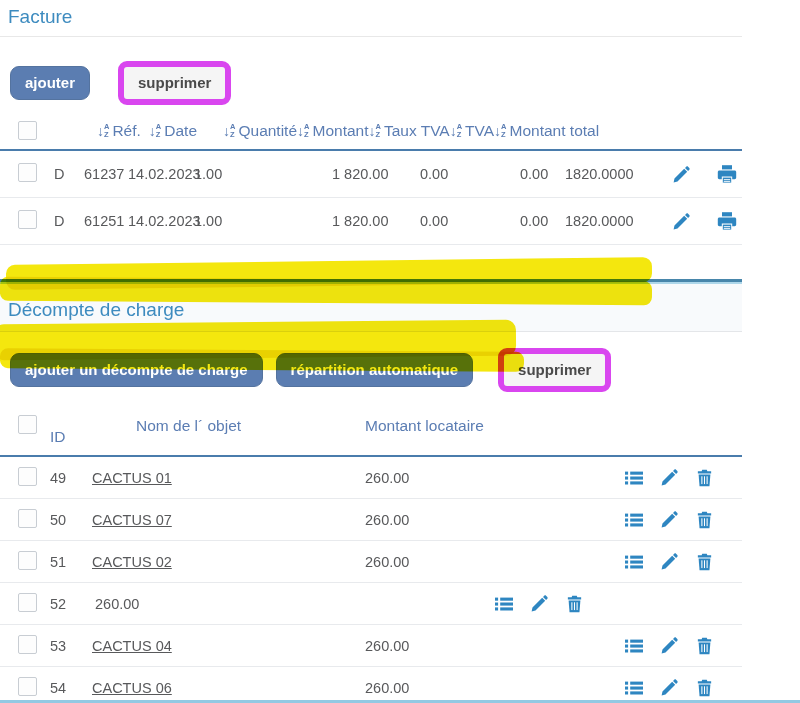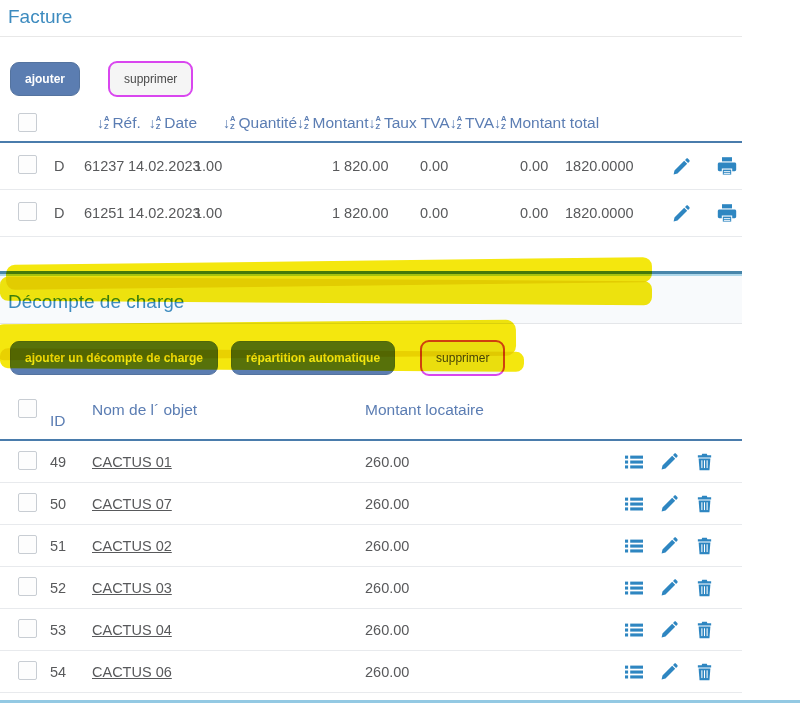--- a/index.html
+++ b/index.html
@@ -4,23 +4,23 @@
 <style>
   html,body{margin:0;padding:0;}
   body{width:800px;height:703px;background:#fff;font-family:"Liberation Sans",sans-serif;overflow:hidden;}
   .page{position:relative;width:742px;height:703px;background:#fff;}
 
   
   .sec-title{font-size:19px;color:#3d8bbf;padding:6px 0 8px 8px;}
   .title-rule{border-bottom:1px solid #e8e8e8;}
 
   
-  .btn{display:inline-block;font-size:12px;padding:7px 14px;border-radius:9px;cursor:pointer;line-height:18px;}
+  .btn{display:inline-block;font-size:15px;padding:7px 14px;border-radius:9px;cursor:pointer;line-height:18px;}
   .btn-primary{background:#5b7db1;border:1px solid #54739f;color:#fff;font-weight:700;}
-  .btn-default{background:#f5f5f5;border:2px solid #d946ef;color:#4a4a4a;}
+  .btn-default{background:#f5f5f5;border:6px solid #d946ef;color:#4a4a4a;font-weight:bold;}
   .btnrow{display:flex;align-items:center;margin-left:10px;}
   .btnrow1{margin-top:24px;}
   .btnrow2{margin-top:16px;}
 
   
   .cb{display:inline-block;width:17px;height:17px;background:#fdfdfd;border:1px solid #c8cdd3;border-radius:2px;}
 
   
   .az{display:inline-flex;align-items:center;margin-right:3px;color:#5b7db3;}
   .az .arrow{font-weight:700;font-size:14px;line-height:1;}
@@ -53,21 +53,21 @@
   .sec-divider .d1{height:3px;background:#4886ab;}
   .sec-divider .d2{height:2px;background:#aed7ea;}
 
   
   .sec2-head{background:#f8fafc;border-bottom:1px solid #e4e6e9;padding:15px 0 10px 8px;}
   .sec2-head .sec-title{padding:0;}
 
   .t2-head{display:grid;grid-template-columns:40px 44px 270px 1fr 130px;align-items:center;margin-top:14px;padding-bottom:9px;color:#5b7db3;font-size:15.5px;}
   .t2-head .cb{margin-left:18px;}
   .h-id{padding-left:10px;margin-top:22px;}
-  .h-name{padding-left:8px;}
+  .h-name{padding-left:8px;margin-left:44px;}
   .h-amt{padding-left:11px;}
   .t2-row{display:grid;grid-template-columns:40px 44px 270px 1fr 130px;align-items:center;height:41px;border-bottom:1px solid #e8eaed;color:#58595b;font-size:14.5px;}
   .t2-row .cb{margin-left:18px;}
   .r-id{padding-left:10px;}
   .r-name{padding-left:8px;text-decoration:underline;}
   .r-amt{padding-left:11px;}
 
   .bottom-line{position:absolute;left:0;bottom:0;width:800px;height:3px;background:#93c9e3;}
 
   
@@ -334,21 +334,20 @@
       <span class="icon">
           <svg width="19" height="20">
             <use href="#i-trash"></use>
           </svg>
         </span>
     </span>
   </div>
   <div class="t2-row">
     <span><span class="cb"></span></span>
     <span class="r-id">52</span>
-    <span class="r-name">CACTUS 03</span>
     <span class="r-amt">260.00</span>
     <span class="actions2">
       <span class="icon">
           <svg width="20" height="20">
             <use href="#i-list"></use>
           </svg>
         </span>
       <span class="icon">
           <svg width="19" height="19">
             <use href="#i-pencil"></use>

